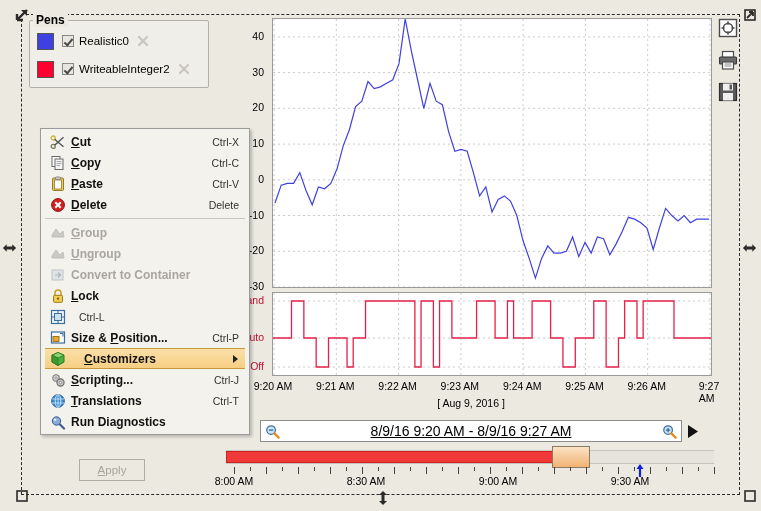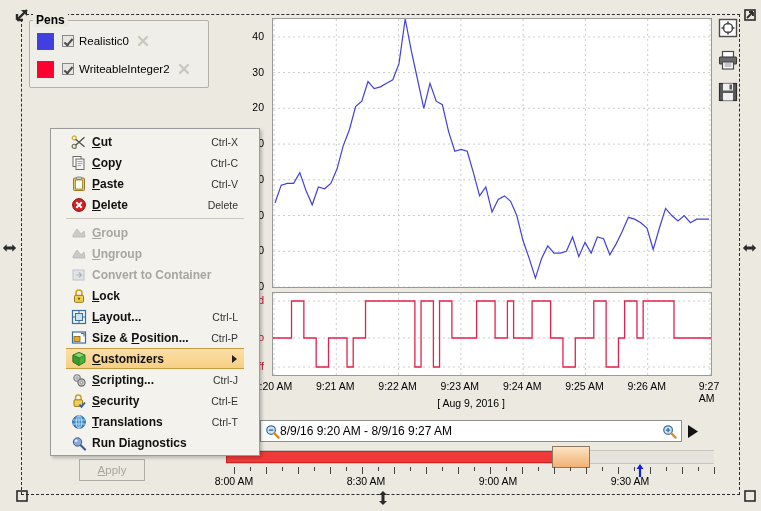--- a/index.html
+++ b/index.html
@@ -64,21 +64,21 @@
   .xlab{position:absolute;font-size:10.5px;color:#000;transform:translateX(-50%);}
   .xaxis-title{position:absolute;width:100%;text-align:center;font-size:10.5px;top:381px;}
 
   
   .range-row{position:absolute;left:260px;top:419px;width:445px;height:24px;display:flex;align-items:center;}
   .range-box{
     flex:1;height:22px;border:1px solid #8d8d8d;background:#fff;
     display:flex;align-items:center;justify-content:space-between;
     box-sizing:border-box;padding:0 4px;
   }
-  .range-text{flex:1;text-align:left;font-size:12px;}
+  .range-text{flex:1;text-align:center;font-size:14px;text-decoration:underline;}
   .range-play{width:18px;text-align:center;font-size:14px;color:#111;margin-left:5px;}
 
   
   .timeline{position:absolute;left:226px;top:446px;width:488px;height:44px;}
   .tl-track{position:absolute;left:0;top:4px;width:488px;height:14px;background:#e6e3dc;
             border-top:1px solid #c8c5bd;border-bottom:1px solid #c8c5bd;box-sizing:border-box;}
   .tl-red{position:absolute;left:0;top:5px;width:330px;height:12px;background:#f03a3a;
           border:1px solid #d02020;box-sizing:border-box;}
   .tl-handle{position:absolute;left:326px;top:0px;width:38px;height:22px;
              background:linear-gradient(#fbe3c4,#f2b273);border:1px solid #8a7a64;box-sizing:border-box;}
@@ -95,34 +95,34 @@
     box-sizing:border-box;
   }
   .apply-btn u{text-decoration:underline;}
 
   
   .rtool{position:absolute;left:716px;top:16px;width:28px;}
   .rtool-btn{width:24px;height:24px;margin-bottom:8px;display:flex;align-items:center;justify-content:center;}
 
   
   .ctx-menu{
-    position:absolute;left:50px;top:128px;width:210px;
+    position:absolute;left:40px;top:128px;width:210px;
     background:#f4f2ec;border:1px solid #9b9b9b;
     box-shadow:2px 2px 3px rgba(0,0,0,.22);
-    padding:2px 15px;box-sizing:border-box;
+    padding:2px 4px;box-sizing:border-box;
   }
   .mi{
     position:relative;height:21px;display:flex;align-items:center;
     padding:0 6px 0 0;font-size:12px;color:#111;box-sizing:border-box;
   }
   .mi .ic{width:26px;display:flex;align-items:center;justify-content:center;flex:0 0 26px;}
   .mi .lb{flex:1;white-space:nowrap;font-weight:bold;font-size:12px;}
   .mi .ac{font-size:10.5px;color:#333;font-weight:normal;padding-left:8px;}
   .mi.disabled .lb{color:#a9a6a0;}
-  .mi.sel{background:linear-gradient(#fbdfa8,#f6cf83);border-top:1px solid #c79a3e;border-bottom:1px solid #c79a3e;}
+  .mi.sel{background:linear-gradient(#fbdfa8,#f6cf83);border-top:1px solid #c79a3e;border-bottom:1px solid #c79a3e;gap:13px;}
   .mi .arw{font-size:9px;color:#222;padding-left:6px;}
   .msep{height:1px;background:#c9c6bf;margin:3px 0;}
   .mi u{text-decoration:underline;}
 
   
   .submenu{
     position:absolute;left:258px;top:341px;width:202px;height:28px;
     background:linear-gradient(#fbdfa8,#f6cf83);
     border:2px solid #8a7144;box-sizing:border-box;
     display:flex;align-items:center;
@@ -462,21 +462,20 @@
         <span class="lb"><u>L</u>ock</span>
       </div>
       <div class="mi">
         <span class="ic">
           <svg width="16" height="16" viewBox="0 0 16 16">
             <rect x="1.5" y="1.5" width="13" height="13" fill="#eef3f8" stroke="#3b6fa0" stroke-width="1.2"></rect>
             <rect x="4.5" y="4.5" width="7" height="7" fill="#cfe0f0" stroke="#3b6fa0" stroke-width="1"></rect>
             <path d="M8 1.5 L8 4.5 M8 11.5 L8 14.5 M1.5 8 L4.5 8 M11.5 8 L14.5 8" stroke="#3b6fa0" stroke-width="1"></path>
           </svg>
         </span>
-        <span class="lb"><u>L</u>ayout...</span>
         <span class="ac">Ctrl-L</span>
       </div>
       <div class="mi">
         <span class="ic">
           <svg width="16" height="16" viewBox="0 0 16 16">
             <rect x="1.5" y="2" width="13" height="11" fill="#fff" stroke="#3b6fa0" stroke-width="1.2"></rect>
             <rect x="3" y="6.5" width="6" height="5" fill="#e8a830" stroke="#9a6a10" stroke-width=".9"></rect>
             <path d="M10 3.5 L13 3.5 L13 6.5" stroke="#3b6fa0" stroke-width="1.1" fill="none"></path>
           </svg>
         </span>
@@ -506,31 +505,20 @@
             <circle cx="10.5" cy="10.5" r="3.6" fill="#c4c4c4" stroke="#6a6a6a" stroke-width="1.1"></circle>
             <circle cx="10.5" cy="10.5" r="1.2" fill="#fff" stroke="#6a6a6a" stroke-width=".7"></circle>
           </svg>
         </span>
         <span class="lb"><u>S</u>cripting...</span>
         <span class="ac">Ctrl-J</span>
       </div>
       <div class="mi">
         <span class="ic">
           <svg width="16" height="16" viewBox="0 0 16 16">
-            <path d="M4.5 7 L4.5 4.8 a2.8 2.8 0 0 1 5.6 0 L10.1 7" fill="none" stroke="#c8a020" stroke-width="1.4"></path>
-            <rect x="3" y="6.8" width="8.5" height="6.6" rx="1" fill="#f0cf55" stroke="#9a7a10" stroke-width="1"></rect>
-            <path d="M8.5 11.5 L10.5 13.8 L14 9.5" fill="none" stroke="#2a5fa8" stroke-width="1.8"></path>
-          </svg>
-        </span>
-        <span class="lb"><u>S</u>ecurity</span>
-        <span class="ac">Ctrl-E</span>
-      </div>
-      <div class="mi">
-        <span class="ic">
-          <svg width="16" height="16" viewBox="0 0 16 16">
             <circle cx="8" cy="8" r="6.3" fill="#3d8fd0" stroke="#1d5e96" stroke-width="1"></circle>
             <ellipse cx="8" cy="8" rx="2.8" ry="6.3" fill="none" stroke="#cfe6f7" stroke-width=".9"></ellipse>
             <path d="M1.9 6 L14.1 6 M1.9 10 L14.1 10 M8 1.7 L8 14.3" stroke="#cfe6f7" stroke-width=".8"></path>
           </svg>
         </span>
         <span class="lb"><u>T</u>ranslations</span>
         <span class="ac">Ctrl-T</span>
       </div>
       <div class="mi">
         <span class="ic">

